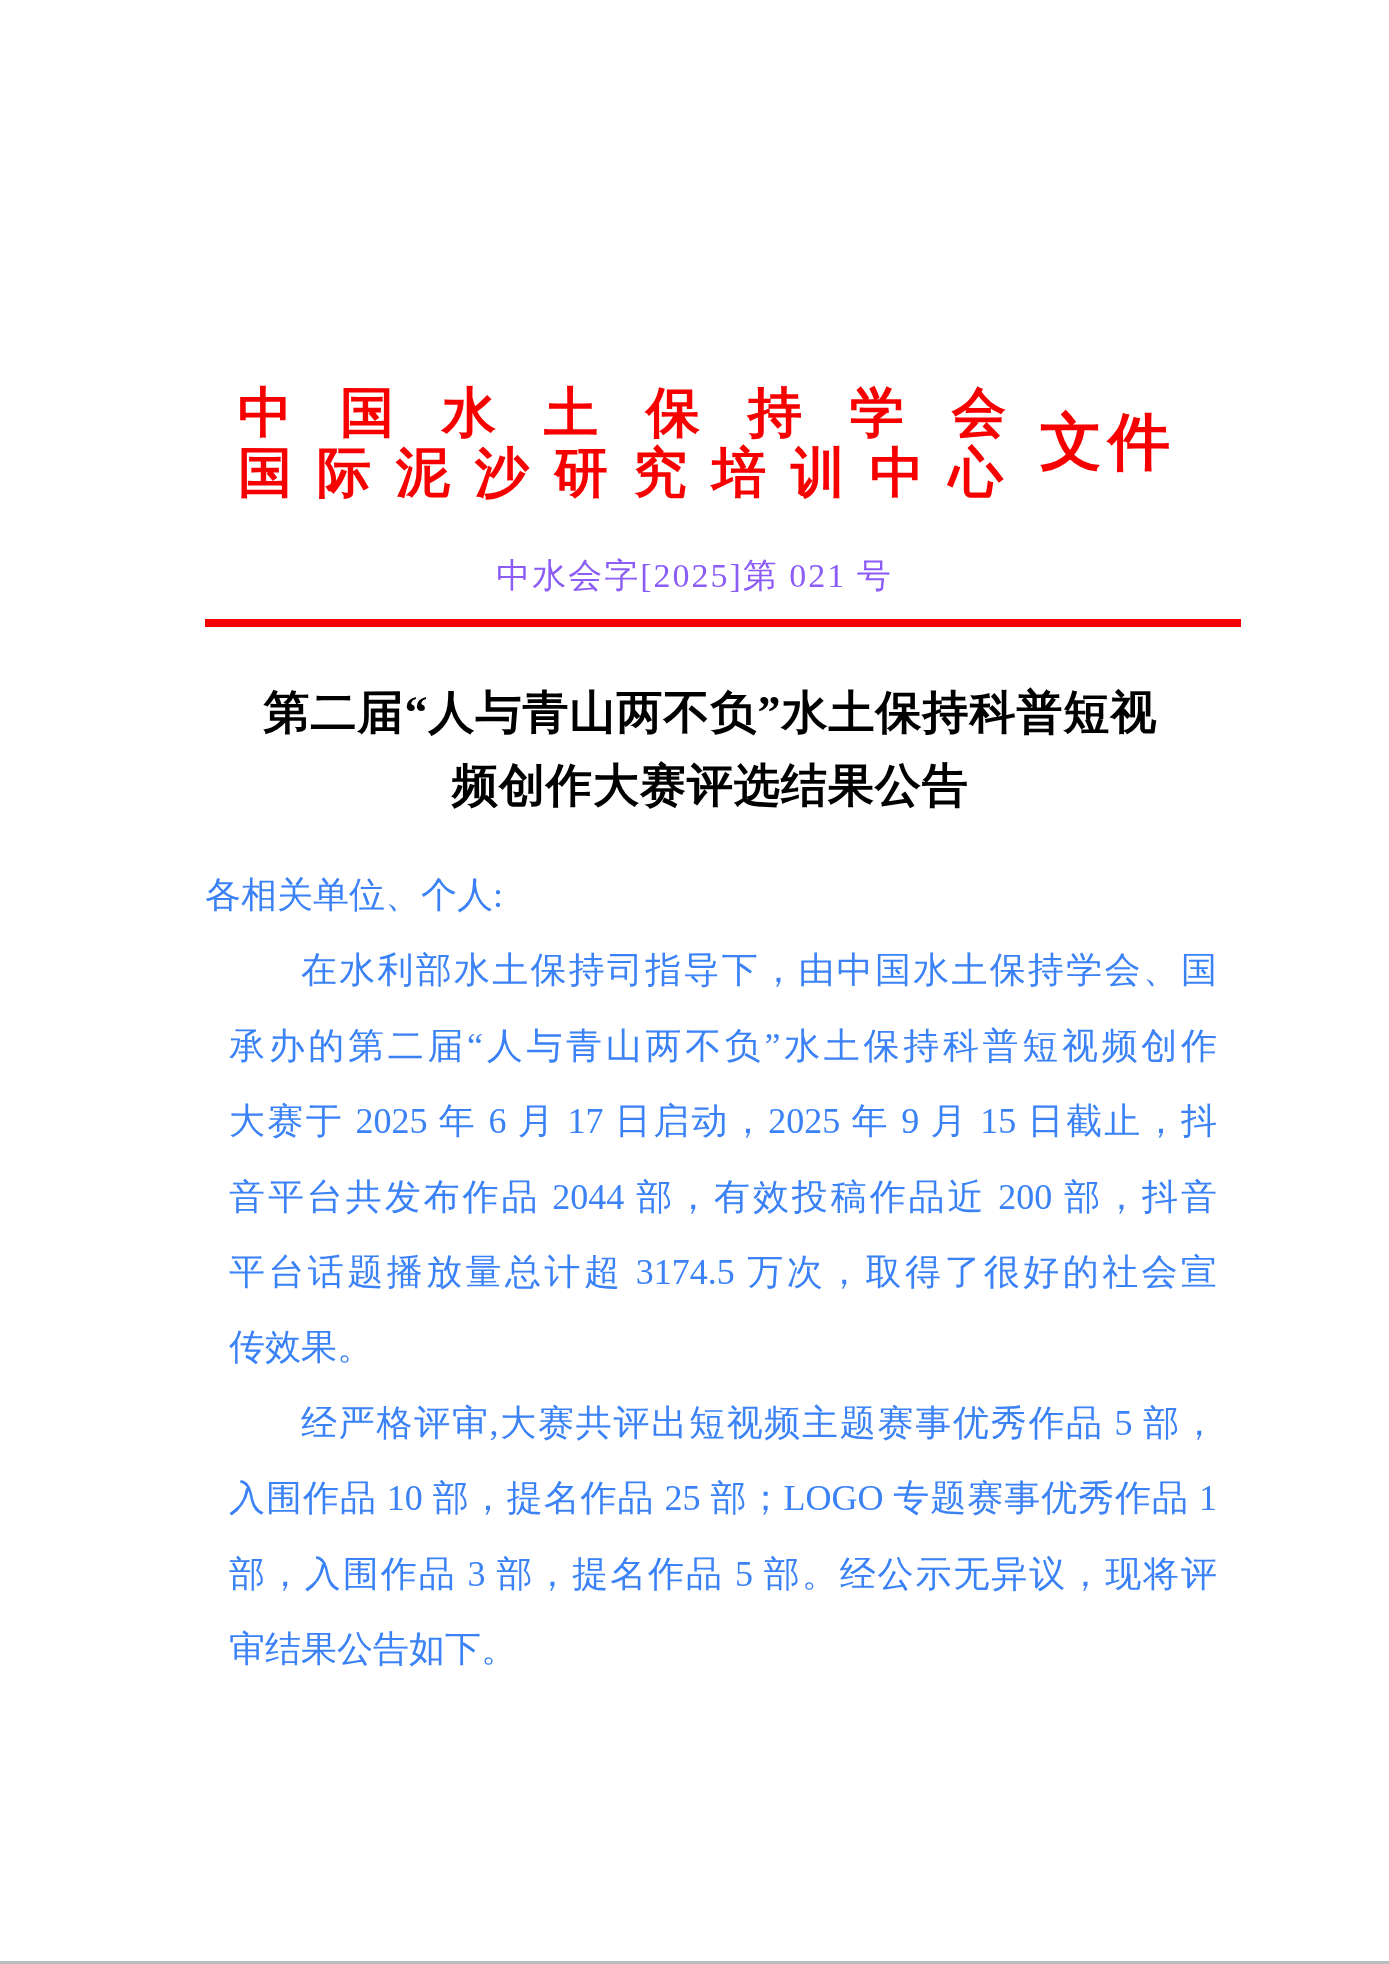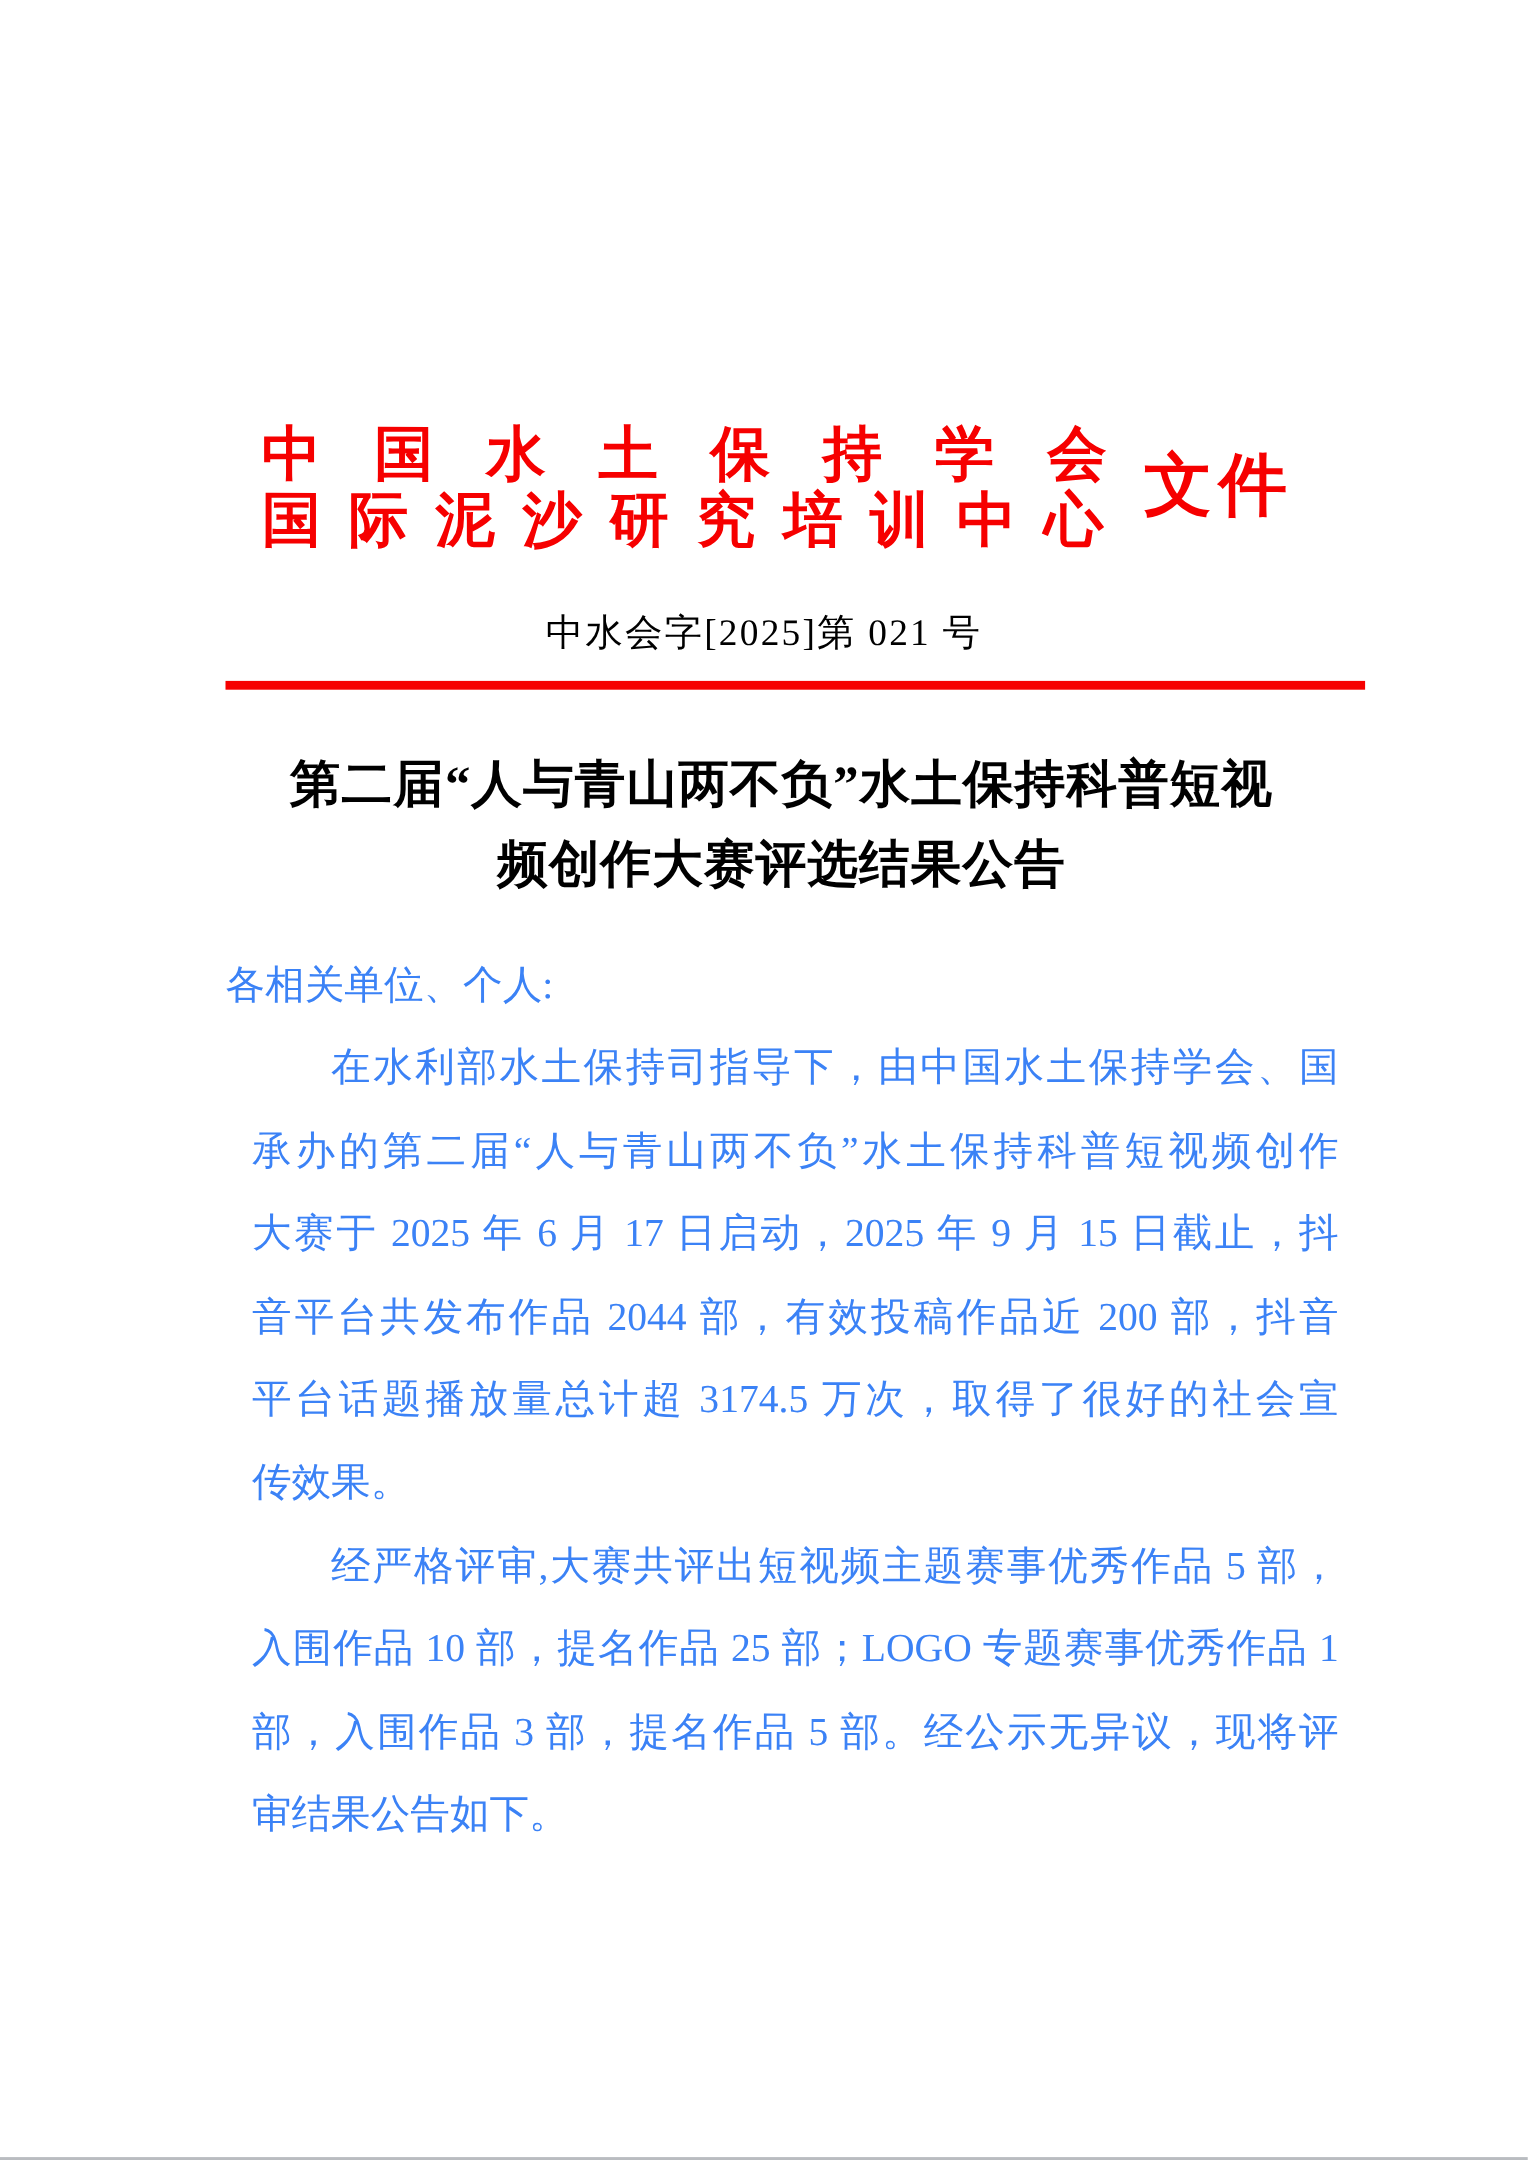--- a/index.html
+++ b/index.html
@@ -55,21 +55,21 @@
   
   .doc-number {
     position: absolute;
     top: 556px;
     left: 0;
     width: 100%;
     text-align: center;
     font-size: 34px;
     line-height: 40px;
     letter-spacing: 2px;
-    color: #000000;
+    color: #8b5cf6;
   }
 
   
   .red-rule {
     position: absolute;
     top: 619px;
     left: 205px;
     width: 1036px;
     height: 8px;
     background: var(--accent, #f60000);

